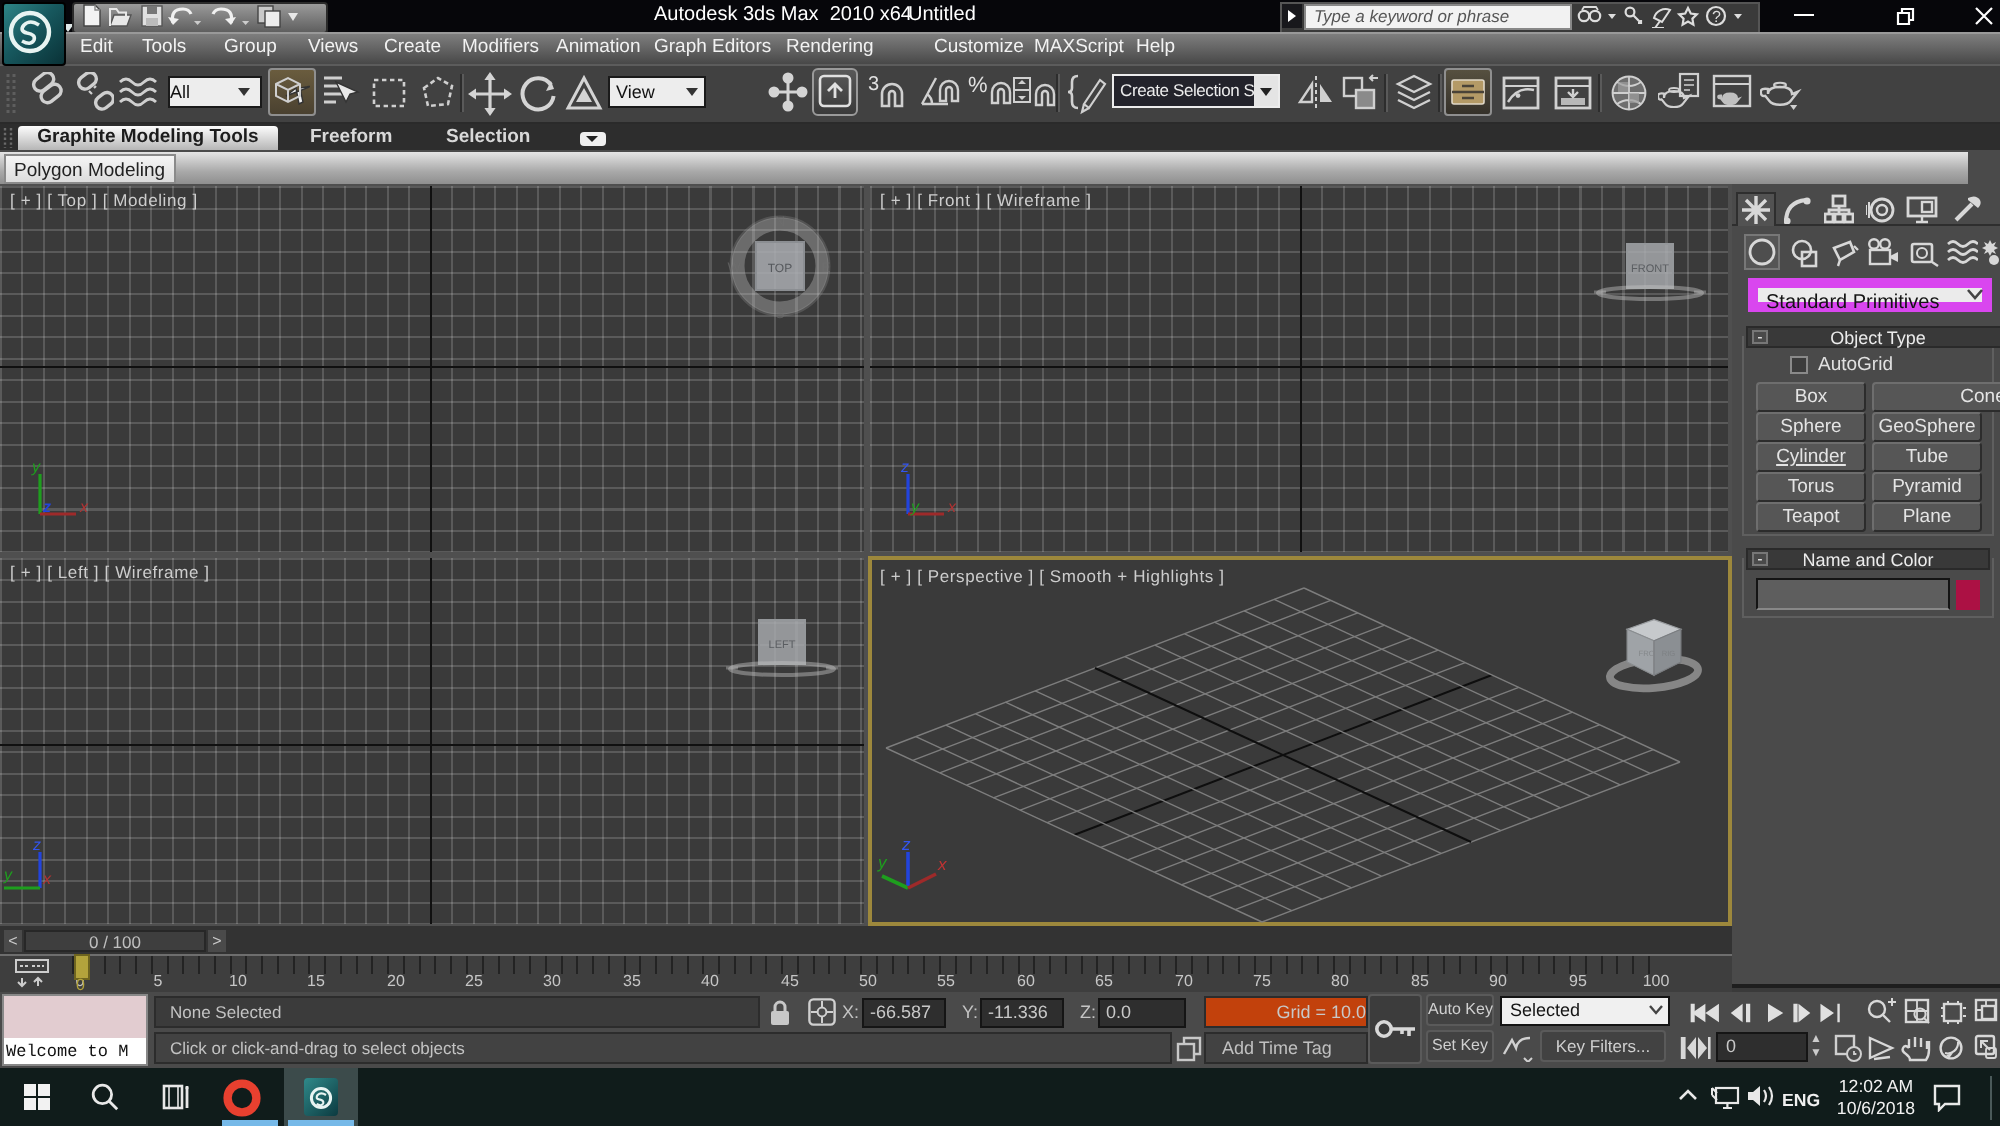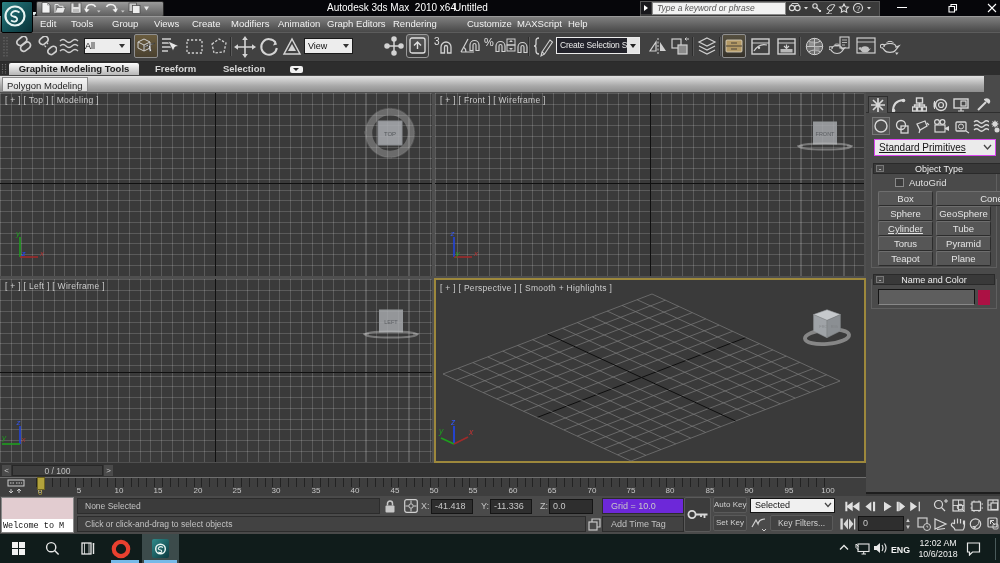--- a/index.html
+++ b/index.html
@@ -423,21 +423,21 @@
         <path d="M1 4 q2.5 -2.5 5 0 t5 0 t5 0" transform="translate(0,-1)"></path>
         <path d="M1 7 q2.5 -2.5 5 0 t5 0 t5 0"></path>
         <path d="M1 11 q2.5 -2.5 5 0 t5 0 t5 0"></path>
       </g>
     </svg>
 <svg class="abs" style="left:991px;top:119px;" width="9" height="15" viewBox="0 0 9 15">
       <path d="M4 1 l1 2 2 -1 -1 2 2 1 -2 1 1 2 -2 -1 -1 2 -1 -2 -2 1 1 -2 -2 -1 2 -1 -1 -2 2 1 z" fill="#d8d8d8"></path>
       <circle cx="6" cy="11" r="2.5" fill="#d8d8d8"></circle>
     </svg>
 
-<div class="abs" style="left:874px;top:139px;width:122px;height:17px;background:#ebebeb;border:1px solid #d946ef;box-sizing:border-box;color:#141414;font-size:10px;line-height:15px;padding-left:4px;text-decoration:underline;">Standard Primitives</div>
+<div class="abs" style="left:874px;top:139px;width:122px;height:17px;background:#ebebeb;border:5px solid #d946ef;box-sizing:border-box;color:#141414;font-size:10px;line-height:15px;padding-left:4px;">Standard Primitives</div>
 <svg class="abs" style="left:983px;top:144px;" width="9" height="7" viewBox="0 0 9 7">
       <path d="M1 1 l3.5 4 L8 1" fill="none" stroke="#444" stroke-width="1.3"></path>
     </svg>
 
 <div class="abs" style="left:871px;top:168px;width:126px;height:100px;border:1px solid #5f5f5f;border-top:none;box-sizing:border-box;"></div>
 <div class="abs" style="left:873px;top:163px;width:132px;height:11px;background:#393939;border:1px solid #2a2a2a;box-sizing:border-box;color:#ececec;font-size:9px;text-align:center;line-height:10px;">Object Type</div>
 <div class="abs" style="left:876px;top:165px;width:8px;height:7px;background:#4a4a4a;border:1px solid #777;color:#eee;font-size:8px;line-height:5px;text-align:center;box-sizing:border-box;">-</div>
 <div class="abs" style="left:895px;top:178px;width:9px;height:9px;background:#3c3c3c;border:1px solid #8a8a8a;box-sizing:border-box;"></div>
 <div class="abs" style="left:909px;top:177px;color:#e0e0e0;font-size:9.5px;">AutoGrid</div>
 <div class="cpbtn" style="left:878px;top:191px;">Box</div>
@@ -508,26 +508,26 @@
 <svg class="abs" style="left:384px;top:500px;" width="12" height="13" viewBox="0 0 12 13">
       <rect x="1.5" y="5.5" width="9" height="7" rx="1" fill="#c8c8c8"></rect>
       <path d="M3.5 5.5 v-2 a2.5 2.5 0 0 1 5 0 v2" fill="none" stroke="#c8c8c8" stroke-width="1.5"></path>
     </svg>
 <svg class="abs" style="left:404px;top:499px;" width="14" height="14" viewBox="0 0 14 14">
       <rect x="0.7" y="0.7" width="12.6" height="12.6" rx="2" fill="none" stroke="#d0d0d0" stroke-width="1.2"></rect>
       <circle cx="7" cy="7" r="2.2" fill="none" stroke="#d0d0d0" stroke-width="1"></circle>
       <path d="M7 1.5 v3 M7 9.5 v3 M1.5 7 h3 M9.5 7 h3" stroke="#d0d0d0" stroke-width="1"></path>
     </svg>
 <div class="abs" style="left:421px;top:501px;color:#c4c4c4;font-size:9px;">X:</div>
-<div class="abs" style="left:431px;top:499px;width:42px;height:15px;background:#2e2e2e;border:1px solid #151515;box-sizing:border-box;color:#c8c8c8;font-size:9px;line-height:13px;padding-left:3px;">-41.418</div>
+<div class="abs" style="left:431px;top:499px;width:42px;height:15px;background:#2e2e2e;border:1px solid #151515;box-sizing:border-box;color:#c8c8c8;font-size:9px;line-height:13px;padding-left:3px;">-66.587</div>
 <div class="abs" style="left:481px;top:501px;color:#c4c4c4;font-size:9px;">Y:</div>
 <div class="abs" style="left:490px;top:499px;width:42px;height:15px;background:#2e2e2e;border:1px solid #151515;box-sizing:border-box;color:#c8c8c8;font-size:9px;line-height:13px;padding-left:3px;">-11.336</div>
 <div class="abs" style="left:540px;top:501px;color:#c4c4c4;font-size:9px;">Z:</div>
 <div class="abs" style="left:549px;top:499px;width:44px;height:15px;background:#2e2e2e;border:1px solid #151515;box-sizing:border-box;color:#c8c8c8;font-size:9px;line-height:13px;padding-left:3px;">0.0</div>
-<div class="abs" style="left:602px;top:498px;width:82px;height:16px;background:#6d28d9;border:1px solid #2c2c2c;box-sizing:border-box;color:#c8c8c8;font-size:9px;line-height:15px;padding-left:8px;">Grid = 10.0</div>
+<div class="abs" style="left:602px;top:498px;width:82px;height:16px;background:#c2410c;border:1px solid #2c2c2c;box-sizing:border-box;color:#c8c8c8;font-size:9px;line-height:15px;padding-left:8px;text-align:right;">Grid = 10.0</div>
 <svg class="abs" style="left:588px;top:518px;" width="13" height="13" viewBox="0 0 13 13">
       <rect x="1" y="4" width="8" height="8" fill="none" stroke="#c8c8c8" stroke-width="1.2"></rect>
       <path d="M4 4 v-3 h8 v8 h-3" fill="none" stroke="#c8c8c8" stroke-width="1.2"></path>
     </svg>
 <div class="abs" style="left:602px;top:516px;width:82px;height:16px;background:#424242;border:1px solid #2c2c2c;box-sizing:border-box;color:#c0c0c0;font-size:9px;line-height:15px;padding-left:8px;">Add Time Tag</div>
 </div>
 <div id="statusright">
 <div class="abs" style="left:684px;top:497px;width:27px;height:35px;background:#3c3c3c;border:1px solid #5a5a5a;border-radius:2px;box-sizing:border-box;"></div>
 <svg class="abs" style="left:687px;top:508px;" width="22" height="13" viewBox="0 0 22 13">
       <circle cx="5" cy="6.5" r="3.6" fill="none" stroke="#d8d8d8" stroke-width="1.8"></circle>

